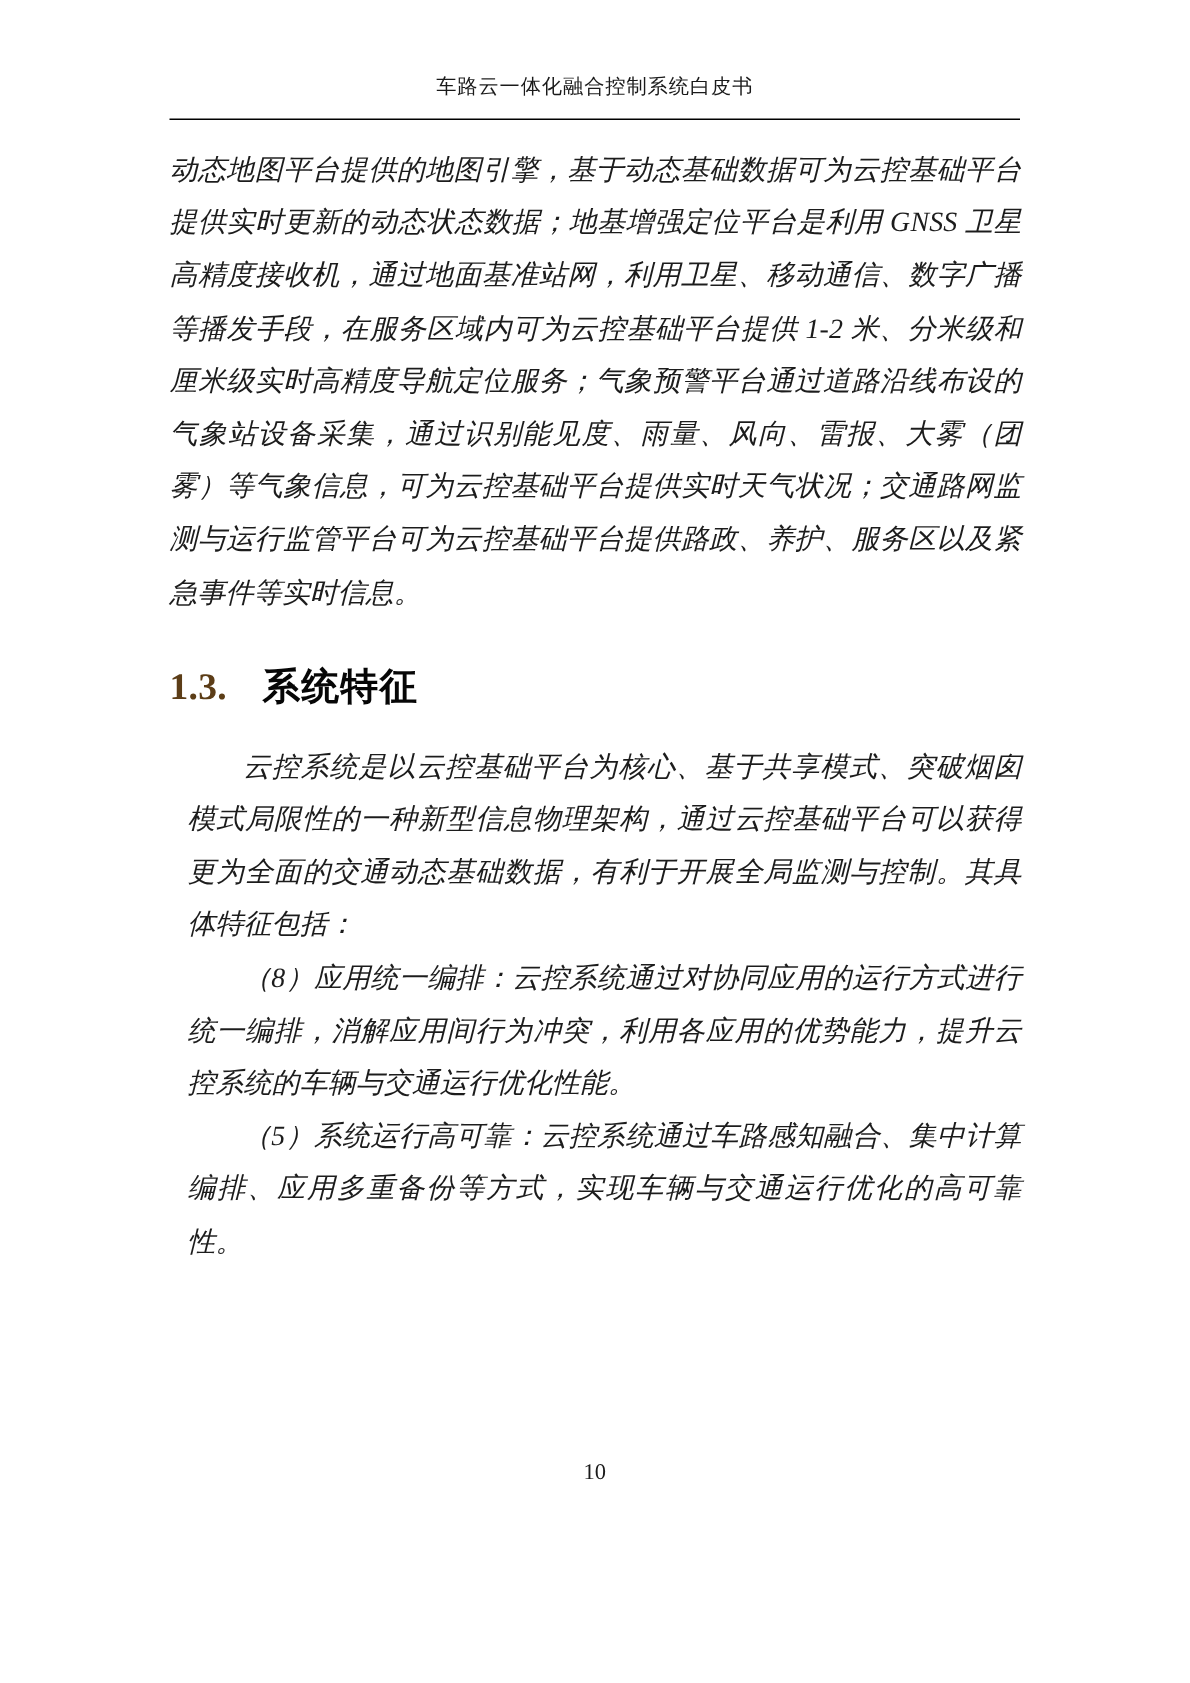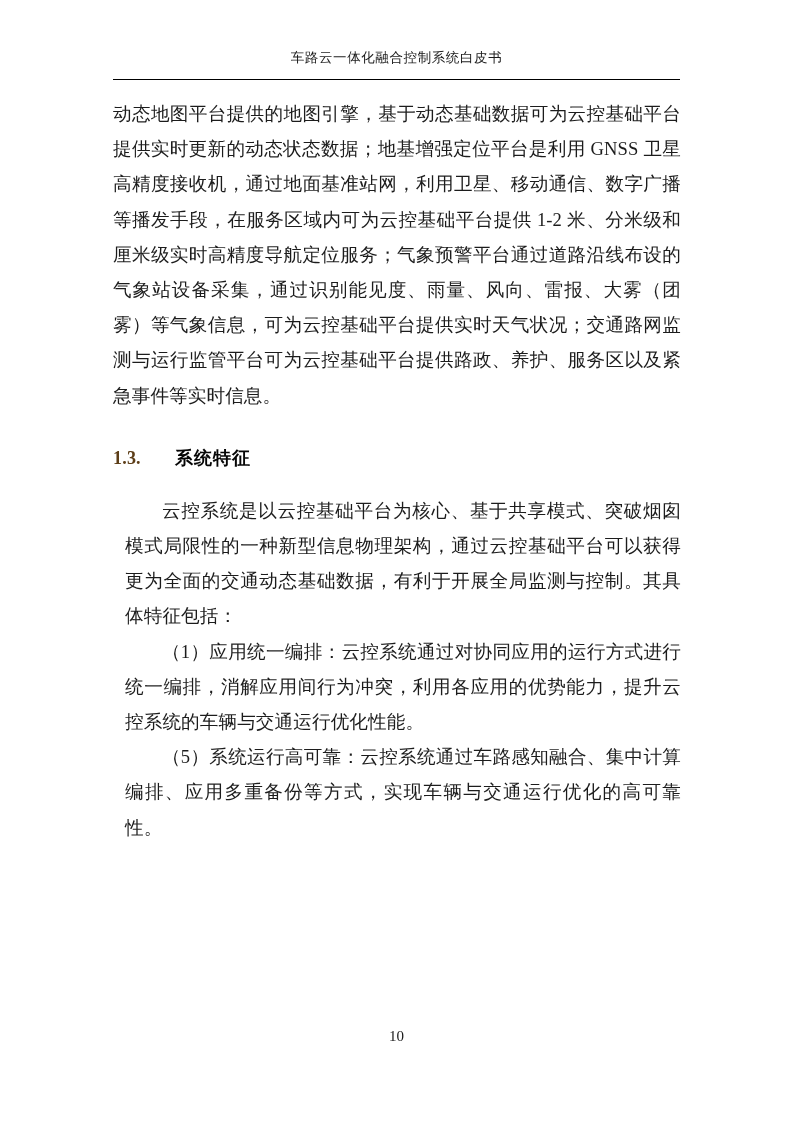--- a/index.html
+++ b/index.html
@@ -49,29 +49,30 @@
   }
   p.body {
     margin: 0;
     font-size: 18.6px;
     line-height: 35.2px;
     text-align: justify;
     text-justify: inter-ideograph;
     letter-spacing: 0.1px;
     color: #1c1c1c;
     text-indent: 0;
+    font-style: italic;
   }
   p.body.indent {
     text-indent: 37px;
     margin-left: 12px;
   }
   
   h2.heading {
     margin: 0;
-    font-size: 18px;
+    font-size: 25px;
     font-weight: bold;
     line-height: 30px;
     letter-spacing: 0.2px;
     color: #000000;
     white-space: nowrap;
   }
   h2.heading .num {
     color: #5c3d17;
     font-family: "Liberation Serif", "DejaVu Serif", serif;
     font-weight: bold;
@@ -83,21 +84,21 @@
     font-weight: bold;
     color: #060606;
     letter-spacing: 1px;
   }
   .sp-before-h { height: 30px; }
   .sp-after-h  { height: 20px; }
   
   .footer {
     position: absolute;
     left: 113px;
-    top: 1026px;
+    top: 972px;
     width: 567px;
     text-align: center;
     font-size: 15px;
     line-height: 20px;
     color: #1a1a1a;
   }
 </style>
 </head>
 <body>
 
@@ -110,20 +111,20 @@
 
     <p class="body">动态地图平台提供的地图引擎，基于动态基础数据可为云控基础平台提供实时更新的动态状态数据；地基增强定位平台是利用 GNSS 卫星高精度接收机，通过地面基准站网，利用卫星、移动通信、数字广播等播发手段，在服务区域内可为云控基础平台提供 1-2 米、分米级和厘米级实时高精度导航定位服务；气象预警平台通过道路沿线布设的气象站设备采集，通过识别能见度、雨量、风向、雷报、大雾（团雾）等气象信息，可为云控基础平台提供实时天气状况；交通路网监测与运行监管平台可为云控基础平台提供路政、养护、服务区以及紧急事件等实时信息。</p>
 
     <div class="sp-before-h"></div>
     <h2 class="heading">
       <span class="num">1.3.</span><span class="htext">系统特征</span>
     </h2>
     <div class="sp-after-h"></div>
 
     <p class="body indent">云控系统是以云控基础平台为核心、基于共享模式、突破烟囱模式局限性的一种新型信息物理架构，通过云控基础平台可以获得更为全面的交通动态基础数据，有利于开展全局监测与控制。其具体特征包括：</p>
-    <p class="body indent">（1）应用统一编排：云控系统通过对协同应用的运行方式进行统一编排，消解应用间行为冲突，利用各应用的优势能力，提升云控系统的车辆与交通运行优化性能。</p>
+    <p class="body indent">（8）应用统一编排：云控系统通过对协同应用的运行方式进行统一编排，消解应用间行为冲突，利用各应用的优势能力，提升云控系统的车辆与交通运行优化性能。</p>
     <p class="body indent">（5）系统运行高可靠：云控系统通过车路感知融合、集中计算编排、应用多重备份等方式，实现车辆与交通运行优化的高可靠性。</p>
 
   </div>
 
   <div class="footer">10</div>
 
 </div>
 
 </body></html>

